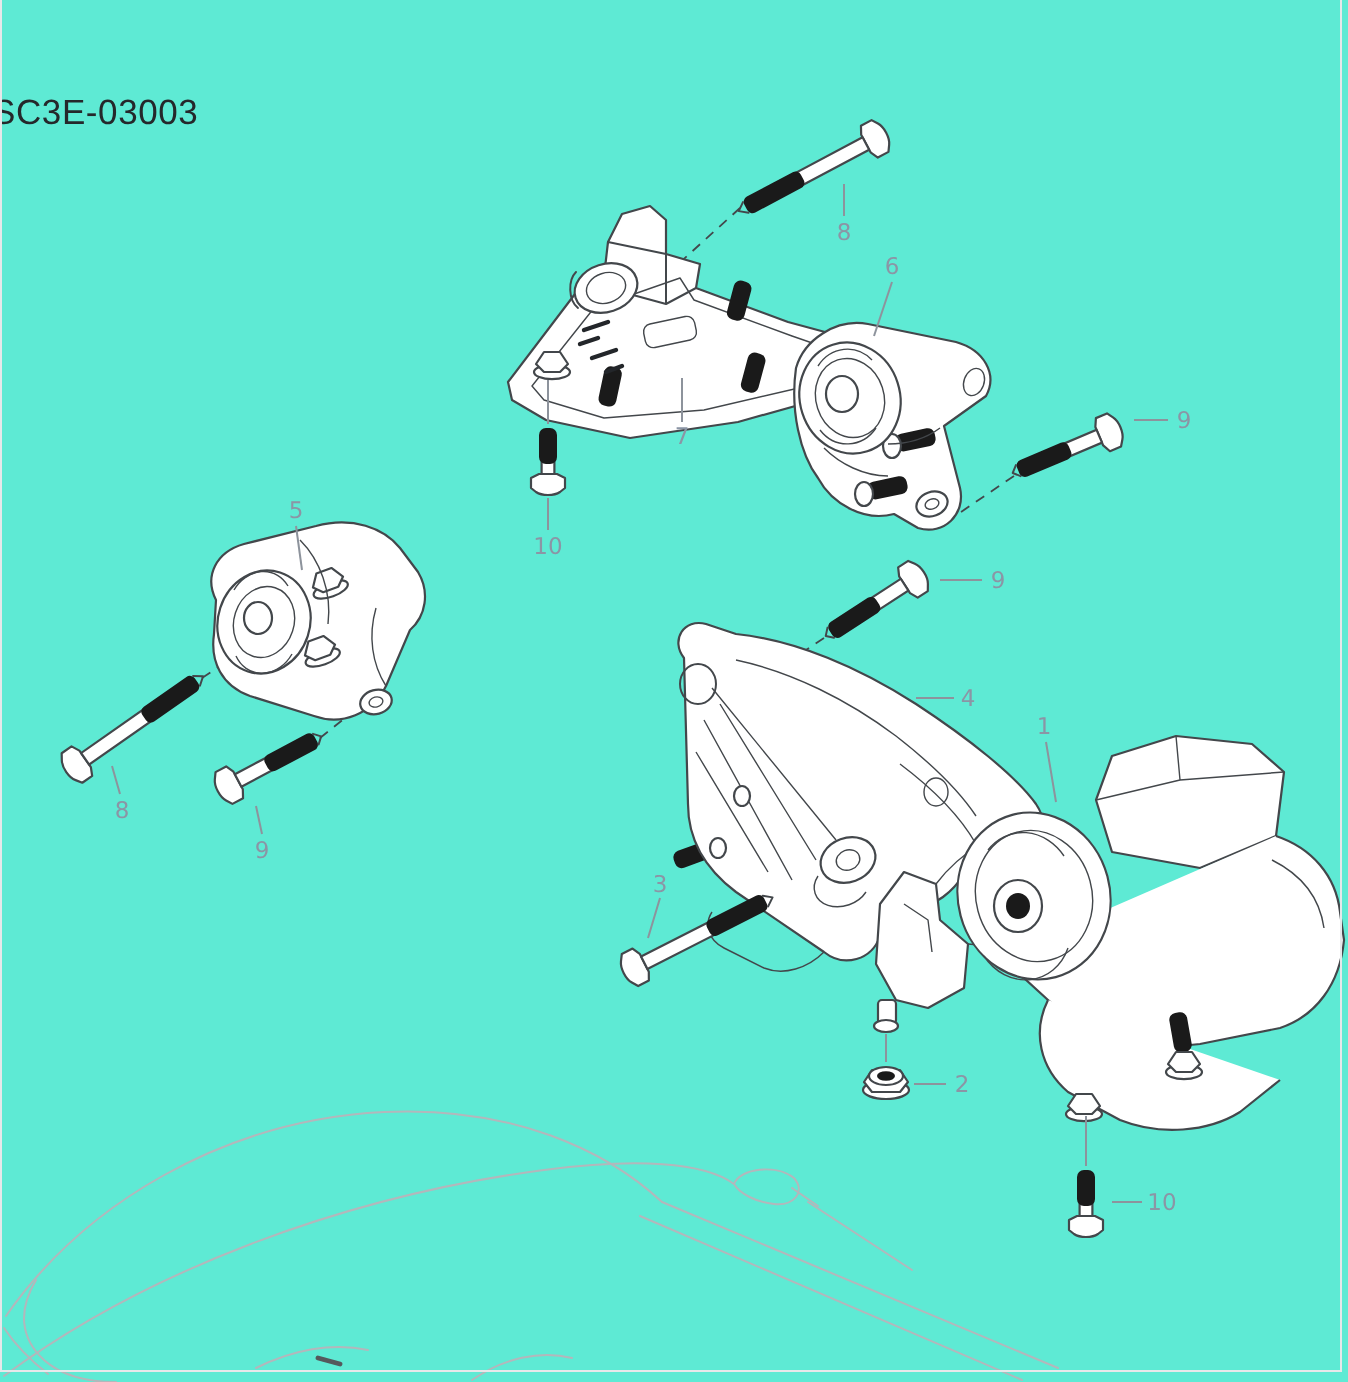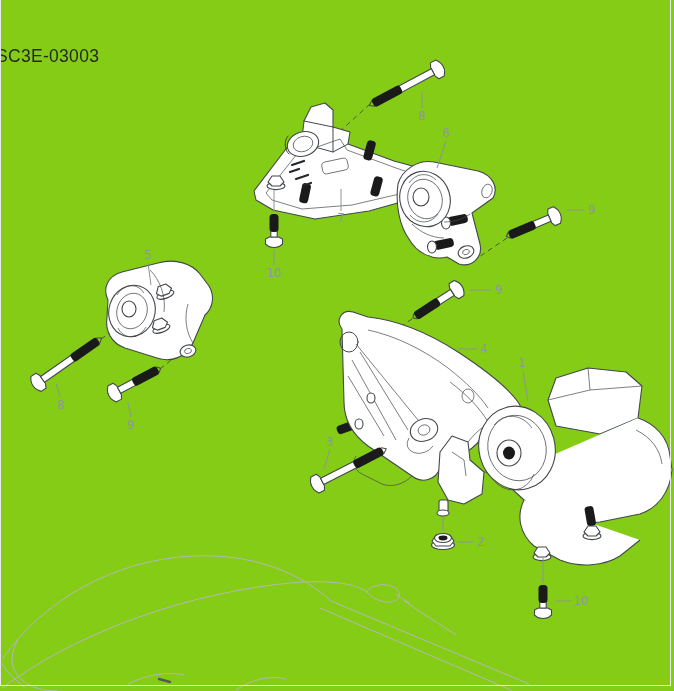--- a/index.html
+++ b/index.html
@@ -1,17 +1,17 @@
 <!DOCTYPE html>
 <html style="--outline: #43474b; --thread: #1a1a1a; --leader: #8d939c; --label: #8b95a5; --car: #b3b7bb; --border: #e6e8ea;"><head>
 <meta charset="utf-8">
 <style>
   html,body{margin:0;padding:0;background:#fff;}
   .stage{
-    position:relative;width:674px;height:691px;background:#84cc16;
+    position:relative;width:674px;height:691px;background:#5eead4;
     overflow:hidden;font-family:"Liberation Sans",sans-serif;
   }
   .edge{position:absolute;background:var(--border,#e6e8ea);}
   .edge.right{left:670px;top:0;width:1px;height:686px;}
   .edge.bottom{left:0;top:685px;width:671px;height:1px;}
   .edge.left{left:0;top:0;width:1px;height:686px;}
   .code{
     position:absolute;left:-4px;top:46px;
     font-size:17.5px;letter-spacing:.3px;color:#25282b;white-space:nowrap;
   }

